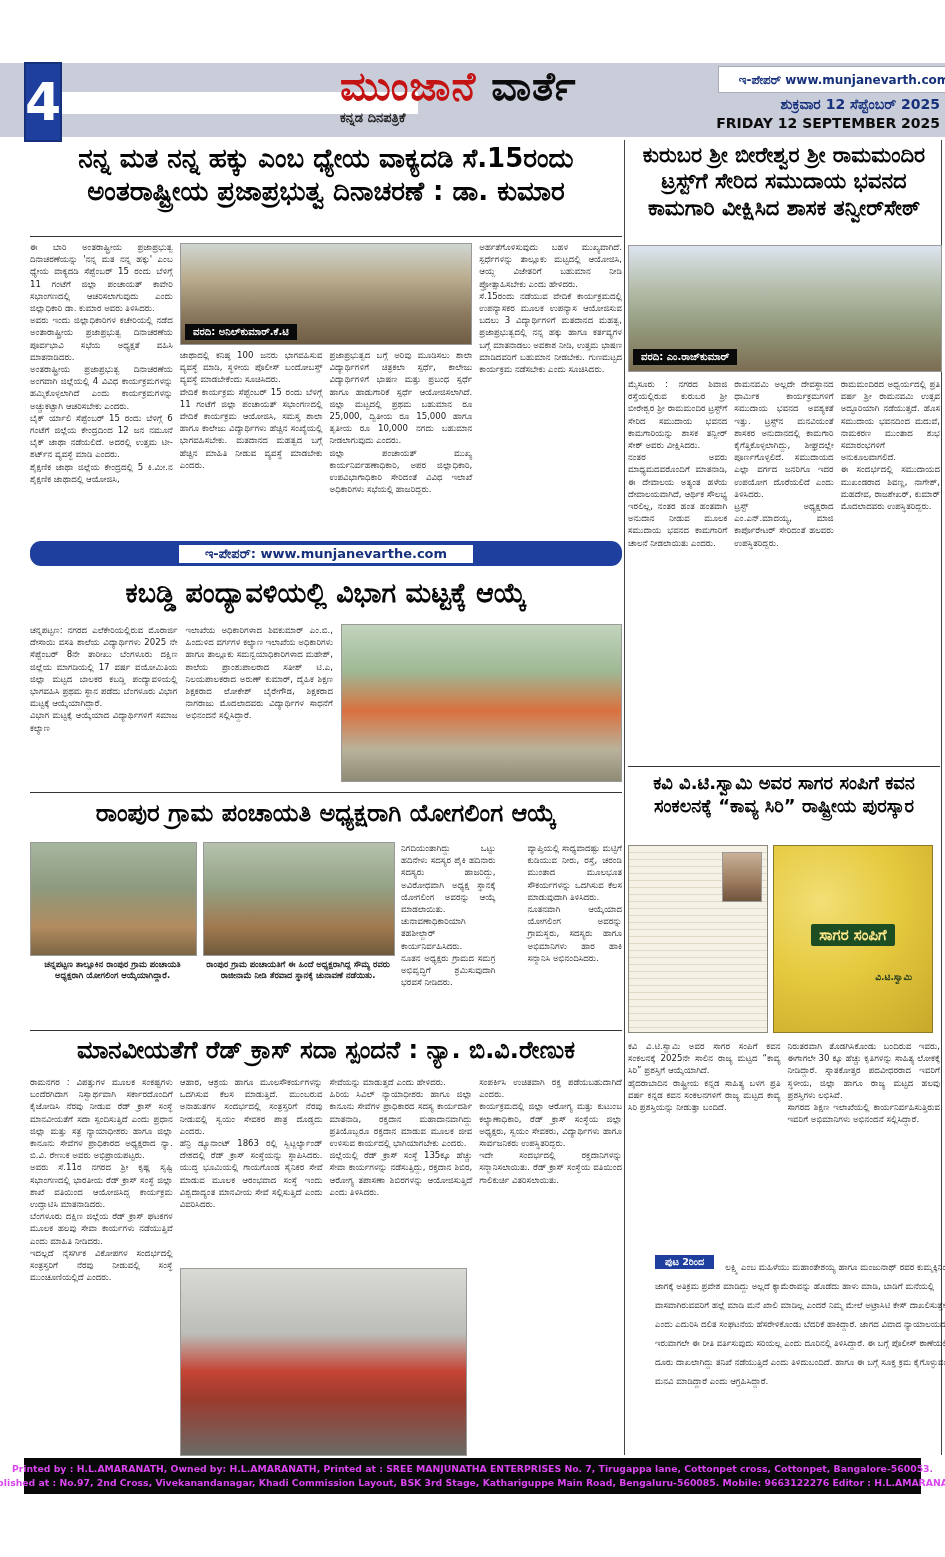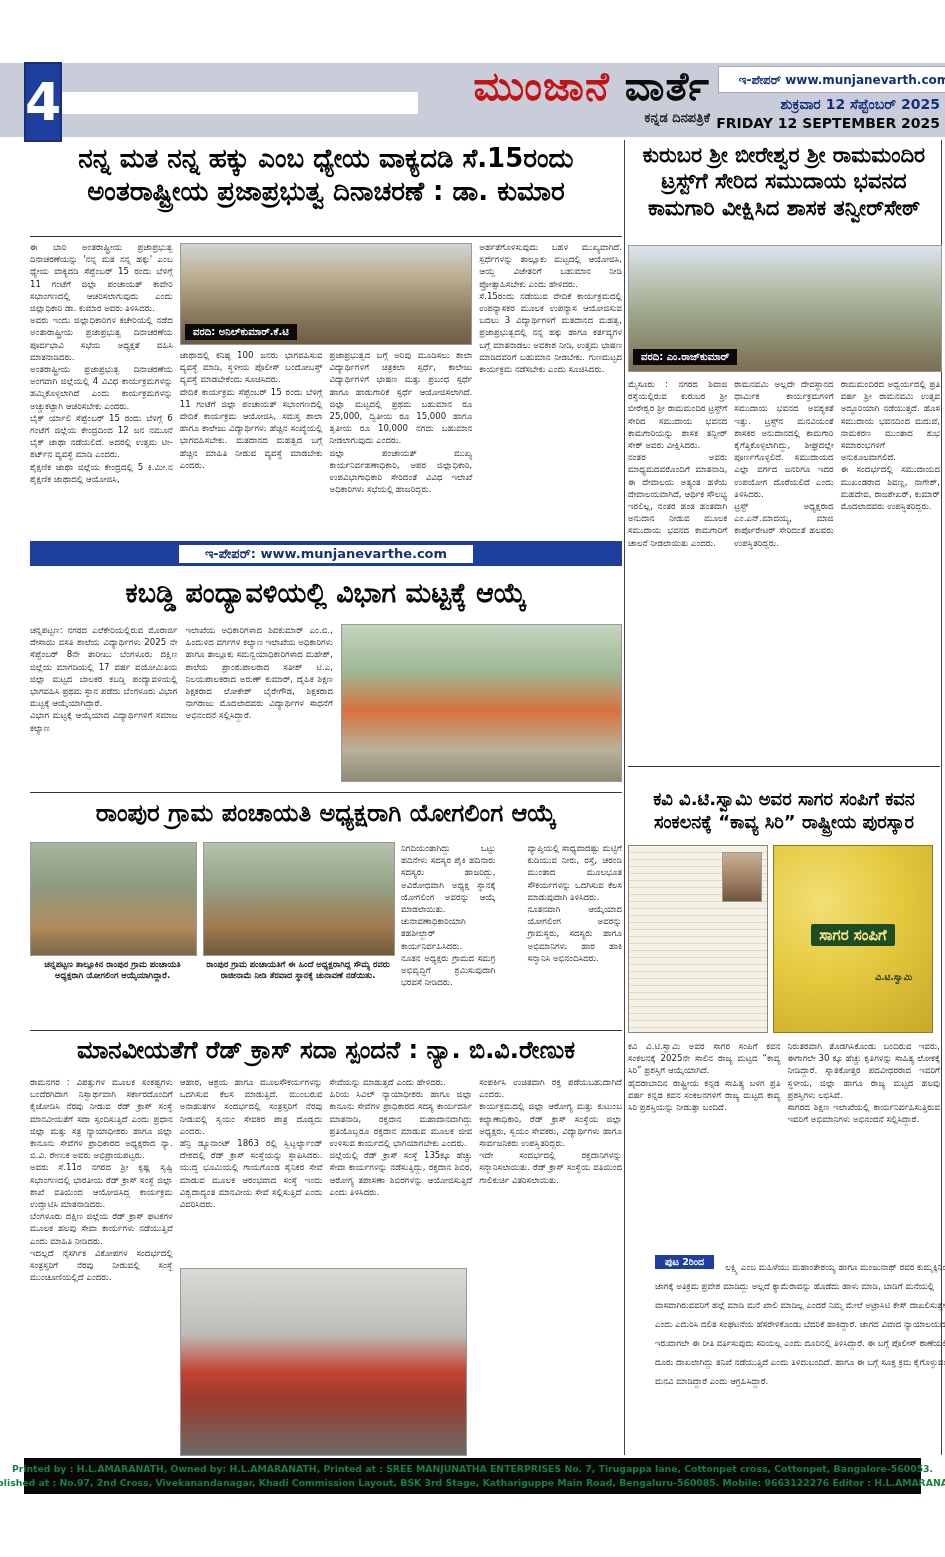--- a/index.html
+++ b/index.html
@@ -4,21 +4,21 @@
 <style>
   html,body{margin:0;padding:0;background:#e8e8e8;}
   .page{position:relative;width:945px;height:1557px;margin:0 auto;background:#ffffff;
         font-family:"DejaVu Sans","Liberation Sans",sans-serif;color:#111;overflow:hidden;}
   .abs{position:absolute;}
   
   .hdr-band{left:0;top:63px;width:945px;height:74px;background:#c9cdda;}
   .hdr-strip{left:58px;top:92px;width:360px;height:22px;background:#ffffff;}
   .pagenum{left:24px;top:62px;width:34px;height:76px;background:#1e3f9e;border:2px solid #16307c;
            display:flex;align-items:center;justify-content:center;color:#fff;font-size:52px;font-weight:bold;}
-  .masthead{left:350px;top:64px;width:360px;text-align:right;}
+  .masthead{left:340px;top:64px;width:360px;text-align:left;}
   .masthead .line1{font-size:40px;font-weight:bold;letter-spacing:1px;line-height:1.1;}
   .masthead .red{color:#c31313;}
   .masthead .blk{color:#0c0c0c;}
   .masthead .sub{font-size:13px;font-weight:bold;color:#222;margin-top:2px;}
   .urlbox{left:690px;top:66px;width:250px;height:25px;background:#ffffff;border:1px solid #aab;
           display:flex;align-items:center;justify-content:center;font-size:12px;font-weight:bold;color:#16307c;margin-left:28px;}
   .date-kn{left:640px;top:96px;width:300px;text-align:right;font-size:14px;font-weight:bold;color:#16307c;}
   .date-en{left:640px;top:115px;width:300px;text-align:right;font-size:14px;font-weight:bold;color:#0c0c0c;}
   
   .vrule{width:1px;background:#444;}
@@ -40,26 +40,26 @@
   .ph-redcross{background:linear-gradient(180deg,#d9d9d6 0%,#bcbcb8 35%,#c44434 55%,#9c3a2e 70%,#6b6b66 100%);}
   .ph-portrait{background:linear-gradient(180deg,#c9b197 0%,#9c7b5e 60%,#6f543d 100%);}
   .certificate{background:#f5f1e4;border:1px solid #8a8a7a;
      background-image:repeating-linear-gradient(180deg,#f5f1e4 0px,#f5f1e4 6px,#c9c4ae 7px);}
   .bookcover{background:radial-gradient(circle at 30% 30%,#f2df76 0%,#e5c93e 45%,#c9a82a 100%);
      border:1px solid #8a7a2a;display:flex;flex-direction:column;align-items:center;}
   .bookcover .btitle{margin-top:78px;background:#1d4d23;color:#ffe98a;font-weight:bold;font-size:15px;
      padding:2px 8px;border-radius:2px;}
   .bookcover .bauthor{margin-top:26px;font-size:9px;font-weight:bold;color:#203a1c;align-self:flex-end;padding-right:20px;}
   
-  .epaper{left:30px;top:541px;width:592px;height:25px;background:#1e3f9e;display:flex;align-items:center;justify-content:center;}
+  .epaper{left:30px;top:541px;width:592px;height:25px;background:#1e3f9e;display:flex;align-items:center;justify-content:center;border-radius:11px;}
   .epaper .pill{background:#fff;padding:1px 26px;font-size:13px;font-weight:bold;color:#16307c;}
   .p2label{display:inline-block;background:#1e3f9e;color:#fff;font-size:9.5px;font-weight:bold;
            padding:1px 10px;margin-right:6px;vertical-align:top;}
   
-  .footer{left:24px;top:1458px;width:897px;height:36px;background:#080808;color:#15803d;
+  .footer{left:24px;top:1458px;width:897px;height:36px;background:#080808;color:#d946ef;
           display:flex;flex-direction:column;align-items:center;justify-content:center;gap:2px;}
   .footer div{font-size:9.3px;font-weight:bold;line-height:1.3;white-space:nowrap;}
 </style>
 </head>
 <body>
 
 <div class="page">
 
   <div class="abs hdr-band"></div>
   <div class="abs hdr-strip"></div>
@@ -172,21 +172,21 @@
 ನಂತರ ಅವರು ಮಾಧ್ಯಮದವರೊಂದಿಗೆ ಮಾತನಾಡಿ, ಈ ದೇವಾಲಯ ಅತ್ಯಂತ ಹಳೆಯ ದೇವಾಲಯವಾಗಿದೆ, ಆರ್ಥಿಕ ಸೌಲಭ್ಯ ಇರಲಿಲ್ಲ, ನಂತರ ಹಂತ ಹಂತವಾಗಿ ಅನುದಾನ ನೀಡುವ ಮೂಲಕ ಸಮುದಾಯ ಭವನದ ಕಾಮಗಾರಿಗೆ ಚಾಲನೆ ನೀಡಲಾಯಿತು ಎಂದರು.</div>
       <div class="bodytxt">ರಾಮನವಮಿ ಅಲ್ಲದೇ ದೇವಸ್ಥಾನದ ಧಾರ್ಮಿಕ ಕಾರ್ಯಕ್ರಮಗಳಿಗೆ ಸಮುದಾಯ ಭವನದ ಅವಶ್ಯಕತೆ ಇತ್ತು. ಟ್ರಸ್ಟ್‌ನ ಮನವಿಯಂತೆ ಶಾಸಕರ ಅನುದಾನದಲ್ಲಿ ಕಾಮಗಾರಿ ಕೈಗೆತ್ತಿಕೊಳ್ಳಲಾಗಿದ್ದು, ಶೀಘ್ರದಲ್ಲೇ ಪೂರ್ಣಗೊಳ್ಳಲಿದೆ. ಸಮುದಾಯದ ಎಲ್ಲಾ ವರ್ಗದ ಜನರಿಗೂ ಇದರ ಉಪಯೋಗ ದೊರೆಯಲಿದೆ ಎಂದು ತಿಳಿಸಿದರು.
 ಟ್ರಸ್ಟ್ ಅಧ್ಯಕ್ಷರಾದ ಎಂ.ಎನ್.ಮಾದಯ್ಯ, ಮಾಜಿ ಕಾರ್ಪೊರೇಟರ್ ಸೇರಿದಂತೆ ಹಲವರು ಉಪಸ್ಥಿತರಿದ್ದರು.</div>
       <div class="bodytxt">ರಾಮಮಂದಿರದ ಅಧ್ವರ್ಯದಲ್ಲಿ ಪ್ರತಿ ವರ್ಷ ಶ್ರೀ ರಾಮನವಮಿ ಉತ್ಸವ ಅದ್ಧೂರಿಯಾಗಿ ನಡೆಯುತ್ತದೆ. ಹೊಸ ಸಮುದಾಯ ಭವನದಿಂದ ಮದುವೆ, ನಾಮಕರಣ ಮುಂತಾದ ಶುಭ ಸಮಾರಂಭಗಳಿಗೆ ಅನುಕೂಲವಾಗಲಿದೆ.
 ಈ ಸಂದರ್ಭದಲ್ಲಿ ಸಮುದಾಯದ ಮುಖಂಡರಾದ ಶಿವಣ್ಣ, ನಾಗೇಶ್, ಮಹದೇವ, ರಾಜಶೇಖರ್, ಕುಮಾರ್ ಮೊದಲಾದವರು ಉಪಸ್ಥಿತರಿದ್ದರು.</div>
     </div>
   </div>
 
   <div class="abs hrule" style="left:628px;top:766px;width:312px;"></div>
 
-  <div class="abs headline" style="left:628px;top:772px;width:312px;font-size:18px;margin-top:16px;">ಕವಿ ವಿ.ಟಿ.ಸ್ವಾಮಿ ಅವರ ಸಾಗರ ಸಂಪಿಗೆ ಕವನ ಸಂಕಲನಕ್ಕೆ “ಕಾವ್ಯ ಸಿರಿ” ರಾಷ್ಟ್ರೀಯ ಪುರಸ್ಕಾರ</div>
+  <div class="abs headline" style="left:628px;top:772px;width:312px;font-size:18px;">ಕವಿ ವಿ.ಟಿ.ಸ್ವಾಮಿ ಅವರ ಸಾಗರ ಸಂಪಿಗೆ ಕವನ ಸಂಕಲನಕ್ಕೆ “ಕಾವ್ಯ ಸಿರಿ” ರಾಷ್ಟ್ರೀಯ ಪುರಸ್ಕಾರ</div>
 
   <div class="abs" style="left:628px;top:845px;width:312px;height:188px;display:flex;gap:5px;">
     <div class="certificate" style="width:138px;height:186px;position:relative;">
       <div class="photo ph-portrait" style="position:absolute;right:5px;top:6px;width:38px;height:48px;"></div>
     </div>
     <div class="bookcover" style="width:158px;height:186px;">
       <div class="btitle">ಸಾಗರ ಸಂಪಿಗೆ</div>
       <div class="bauthor">ವಿ.ಟಿ.ಸ್ವಾಮಿ</div>
     </div>
   </div>

